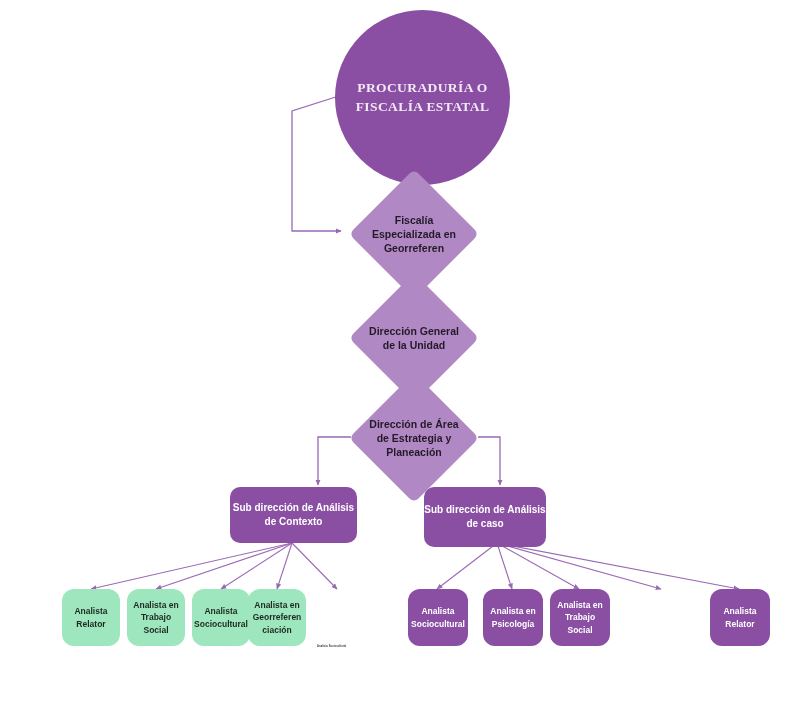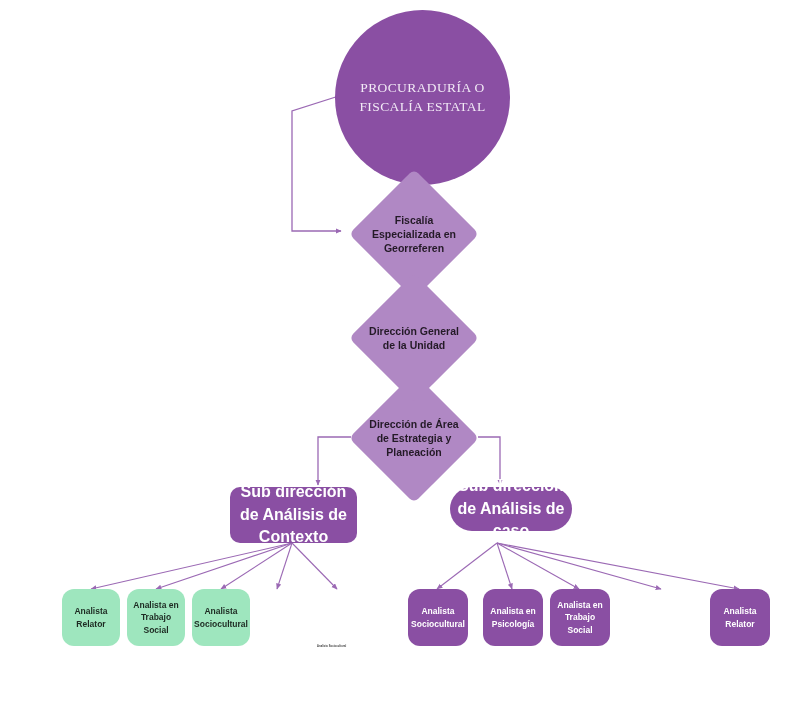--- a/index.html
+++ b/index.html
@@ -48,21 +48,21 @@
     border-radius: 50%;
     background: #8a4fa3;
     color: #f2eaf6;
     font-weight: bold;
     letter-spacing: 0.4px;
   }
   .node-circle .node-label {
     line-height: 1.35;
     font-size: 13.5px;
     font-family: "Liberation Serif", serif;
-    font-weight: normal;
+    font-weight: bold;
   }
 
   
   .node-diamond {
     background: transparent;
   }
   .diamond-shape {
     position: absolute;
     left: 0; top: 0;
     width: 100%;
@@ -93,21 +93,21 @@
     background: #8a4fa3;
     color: #ffffff;
     border-radius: 12px;
   }
   .node-box.green-leaf {
     background: #9ee6be;
     color: #1d2a22;
     border-radius: 12px;
   }
   .node-box.purple .node-label {
-    font-size: 16px;
+    font-size: 10px;
     font-weight: bold;
     line-height: 1.4;
   }
   .node-box.purple-leaf .node-label,
   .node-box.green-leaf .node-label {
     font-size: 8.5px;
     font-weight: bold;
     line-height: 1.45;
     padding: 0 3px;
   }
@@ -177,36 +177,39 @@
 
   <div class="node node-diamond" style="left:368px; top:292px; width:92px; height:92px;">
     <span class="diamond-shape"></span>
     <span class="node-label">Dirección General de la Unidad</span>
   </div>
 
   <div class="node node-box purple" style="left:230px; top:487px; width:127px; height:56px;">
     <span class="node-label">Sub dirección de Análisis de Contexto</span>
   </div>
 
-  <div class="node node-box purple" style="left:450px; top:487px; width:122px; height:44px;border-radius:24px;">
+  <div class="node node-box purple" style="left:424px; top:487px; width:122px; height:60px;">
     <span class="node-label">Sub dirección de Análisis de caso</span>
   </div>
 
   <div class="node node-box green-leaf" style="left:62px; top:589px; width:58px; height:57px;">
     <span class="node-label">Analista Relator</span>
   </div>
 
   <div class="node node-box green-leaf" style="left:127px; top:589px; width:58px; height:57px;">
     <span class="node-label">Analista en Trabajo Social</span>
   </div>
 
   <div class="node node-box green-leaf" style="left:192px; top:589px; width:58px; height:57px;">
     <span class="node-label">Analista Sociocultural</span>
   </div>
 
+  <div class="node node-box green-leaf" style="left:248px; top:589px; width:58px; height:57px;">
+    <span class="node-label">Analista en Georreferen ciación</span>
+  </div>
 
 
   <div class="micro-note" style="left:317px; top:645px;">Analista Sociocultural</div>
 
   <div class="node node-box purple-leaf" style="left:408px; top:589px; width:60px; height:57px;">
     <span class="node-label">Analista Sociocultural</span>
   </div>
 
   <div class="node node-box purple-leaf" style="left:483px; top:589px; width:60px; height:57px;">
     <span class="node-label">Analista en Psicología</span>

